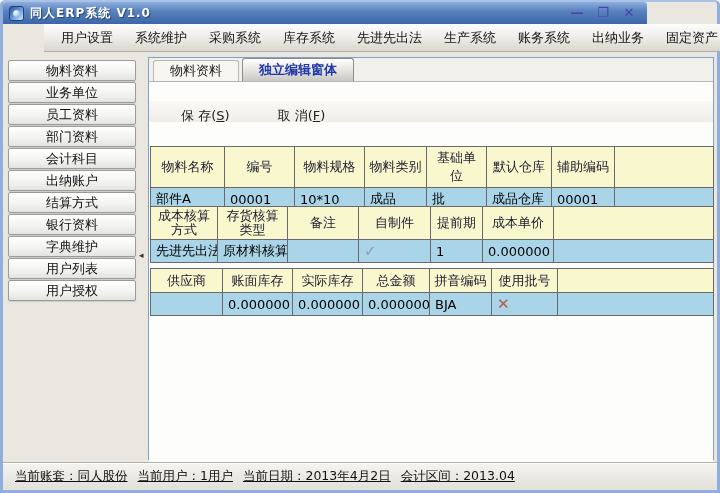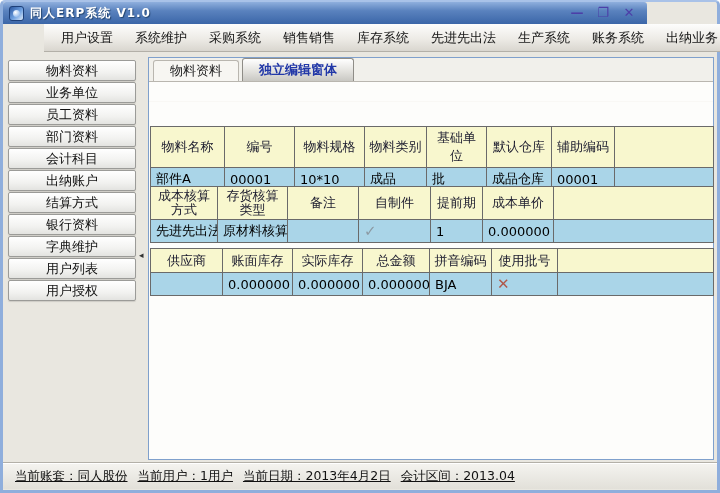--- a/index.html
+++ b/index.html
@@ -54,21 +54,21 @@
   .tab.active { height:23px; line-height:22px; font-weight:bold; color:#2238A8;
          background:linear-gradient(180deg,#FFFFFF 0%,#E3E2DE 55%,#C9C8C3 100%);
          border-color:#8f8d87; }
   .toolbar { position:absolute; left:0; top:25px; width:100%; height:30px;
              background:linear-gradient(180deg,#F9F8F5 0%,#ECEAE4 100%);
              border-bottom:1px solid #C9C6BF; display:flex; align-items:center;
              padding-left:24px; gap:32px;margin-top:18px; }
   .tbtn { font-size:13px; color:#222; padding:3px 8px; }
   .tbtn u { text-decoration:underline; }
 
-  .content { position:absolute; left:0; top:44px; width:100%; height:346px; background:#FDFDFB; }
+  .content { position:absolute; left:0; top:64px; width:100%; height:346px; background:#FDFDFB; }
 
   
   table.t { border-collapse:collapse; table-layout:fixed; position:absolute; left:1px;
             font-size:13px; }
   table.t th { background:#F8F7CE; color:#1b1b2e; font-weight:normal; padding:2px 4px;
                border:1px solid #6a6a6a; text-align:center; }
   table.t td { background:#AAD5E8; color:#000; padding:2px 5px; border:1px solid #6a6a6a;
                text-align:left; white-space:nowrap; overflow:hidden; }
   .t1 { top:24px; width:563px; }
   .t1 th { height:25px; }
@@ -103,21 +103,20 @@
       <span class="ctl">—</span>
       <span class="ctl">❐</span>
       <span class="ctl">✕</span>
     </span>
   </div>
 
   <div class="menubar">
     <span class="menu-item">用户设置</span>
     <span class="menu-item">系统维护</span>
     <span class="menu-item">采购系统</span>
-    <span class="menu-item">销售销售</span>
     <span class="menu-item">库存系统</span>
     <span class="menu-item">先进先出法</span>
     <span class="menu-item">生产系统</span>
     <span class="menu-item">账务系统</span>
     <span class="menu-item">出纳业务</span>
     <span class="menu-item">固定资产</span>
 
   </div>
 
   <div class="bodyarea">

